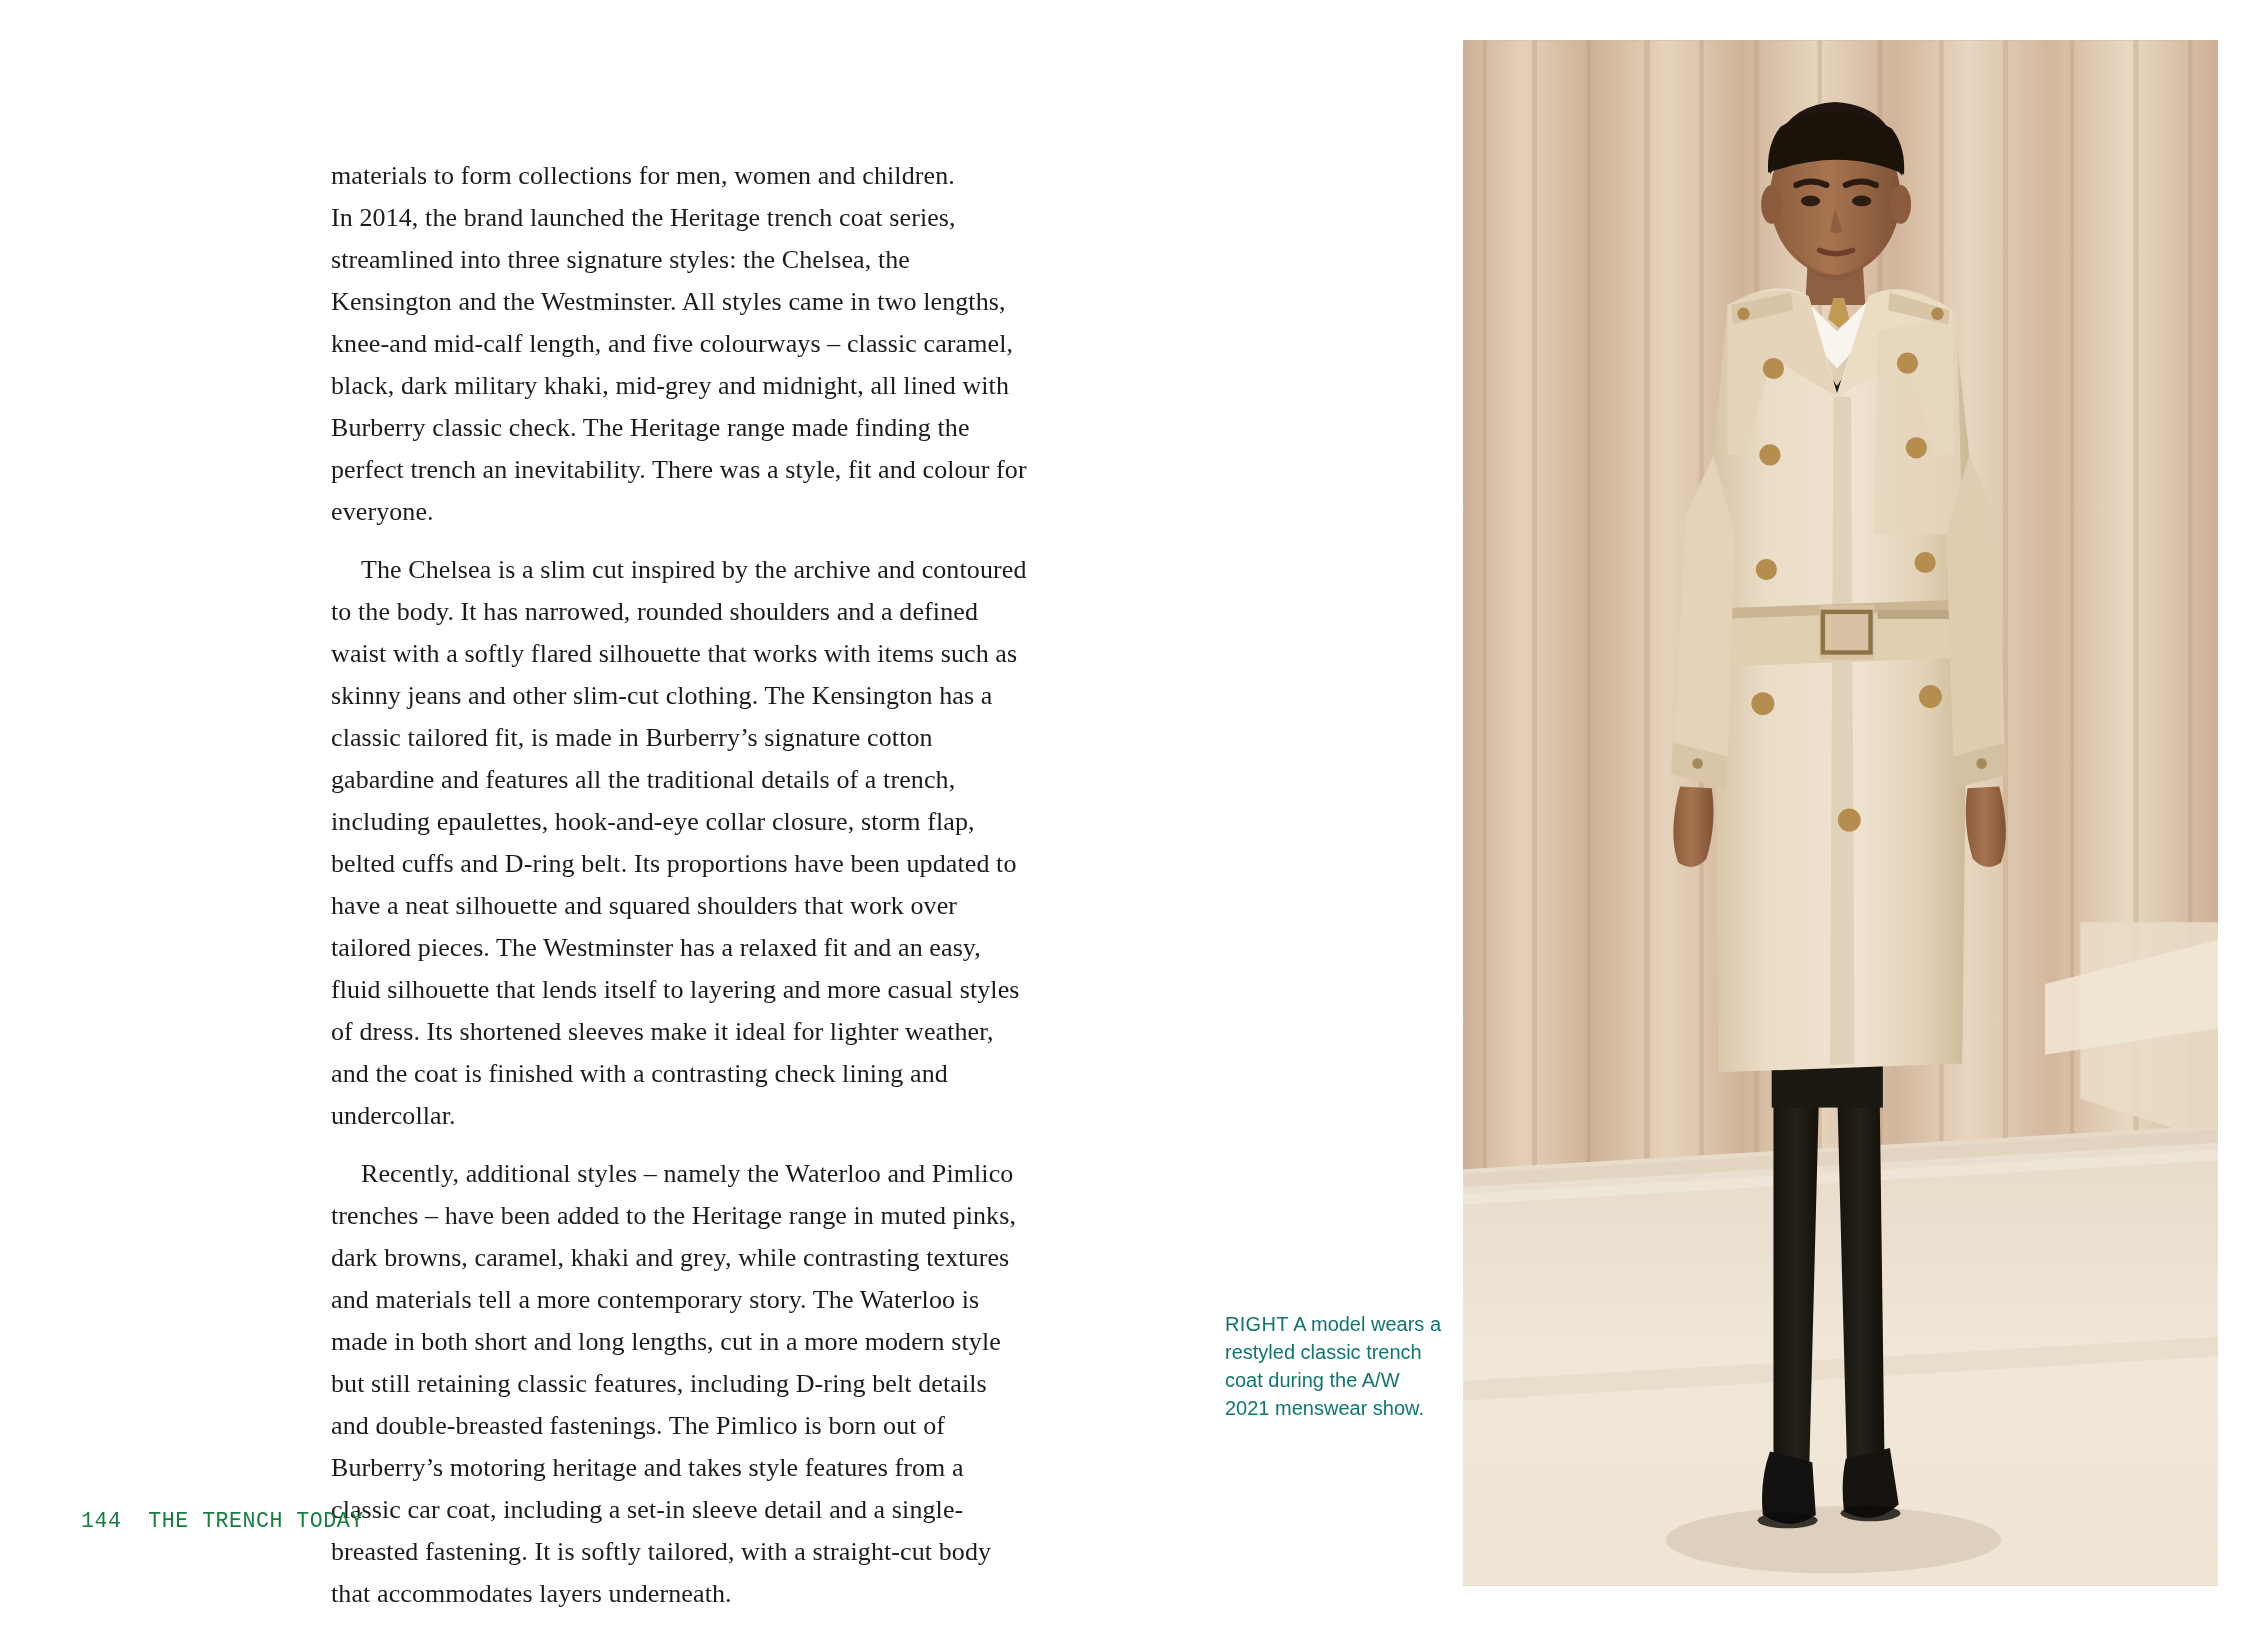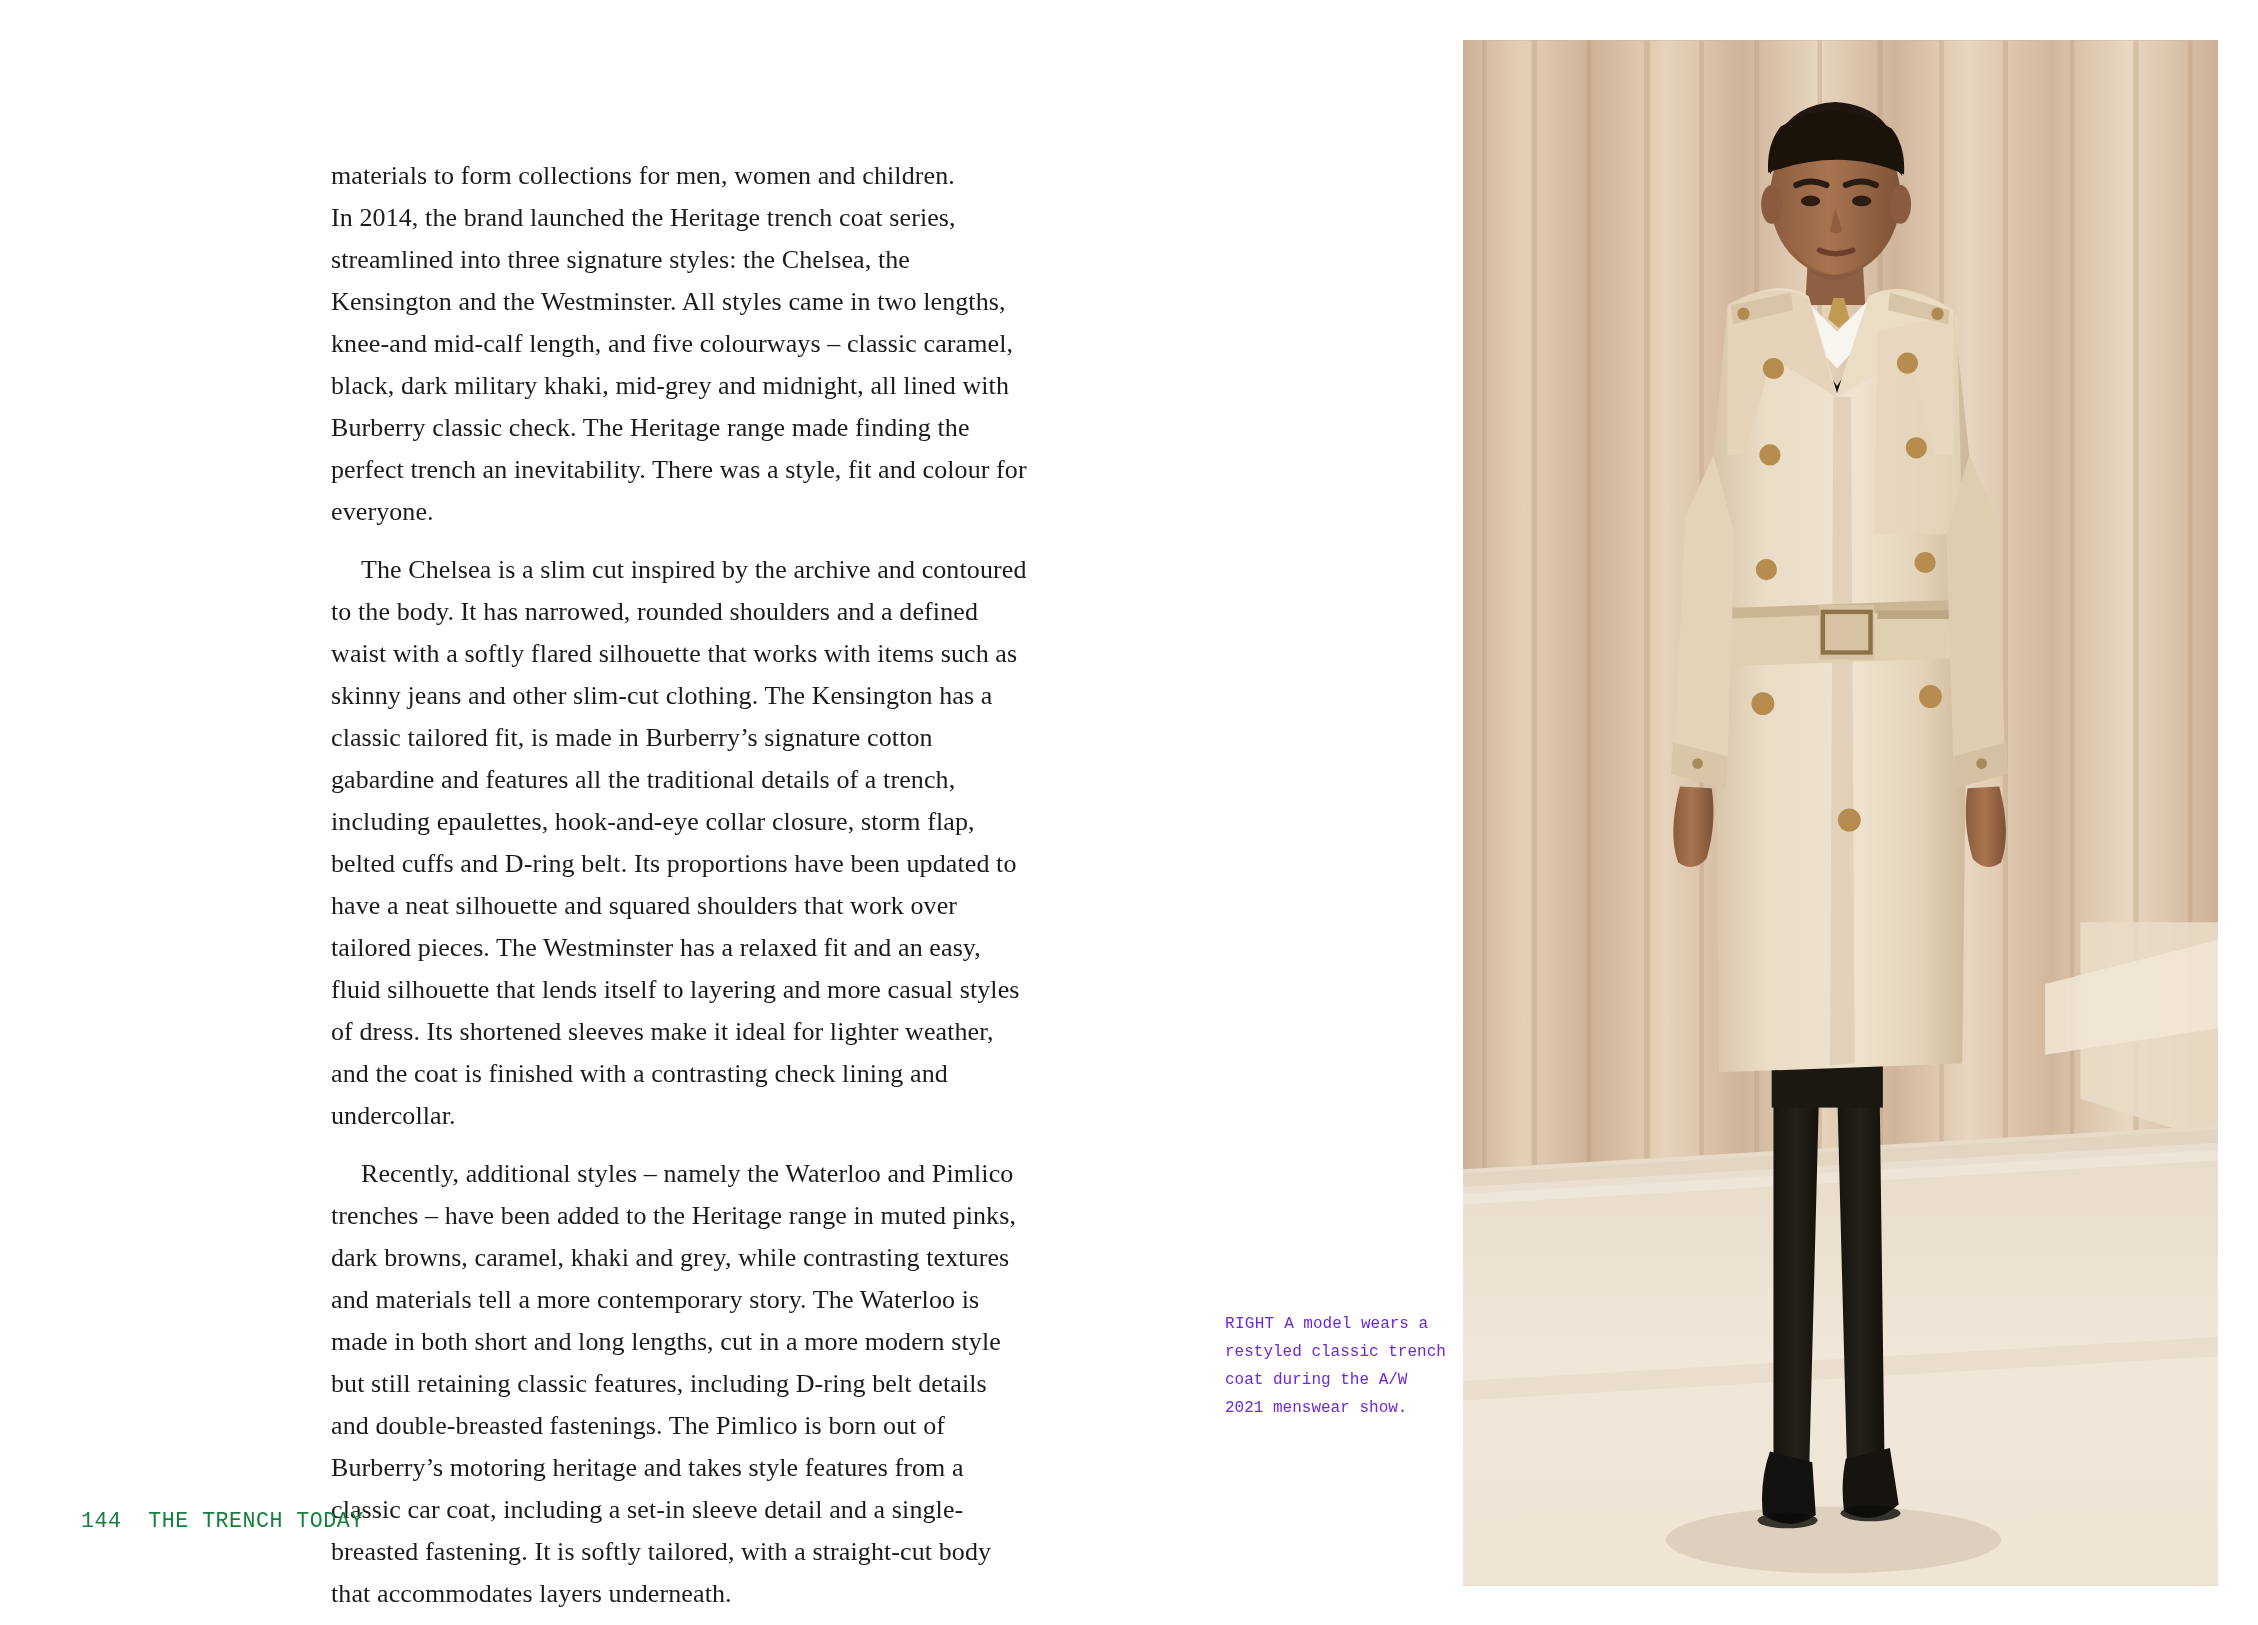--- a/index.html
+++ b/index.html
@@ -55,24 +55,24 @@
     color: #15803d;
     white-space: pre;
   }
 
   
   .caption {
     position: absolute;
     left: 1225px;
     top: 1310px;
     width: 221px;
-    font-family: Liberation Mono, monospace;
-    font-size: 16px;
+    font-family: Liberation Sans, sans-serif;
+    font-size: 20px;
     line-height: 28px;
-    color: #6d28d9;
+    color: #0f766e;
   }
   .caption .lead {
     letter-spacing: 0.3px;
   }
 
   
   .photo {
     position: absolute;
     left: 1463px;
     top: 40px;

